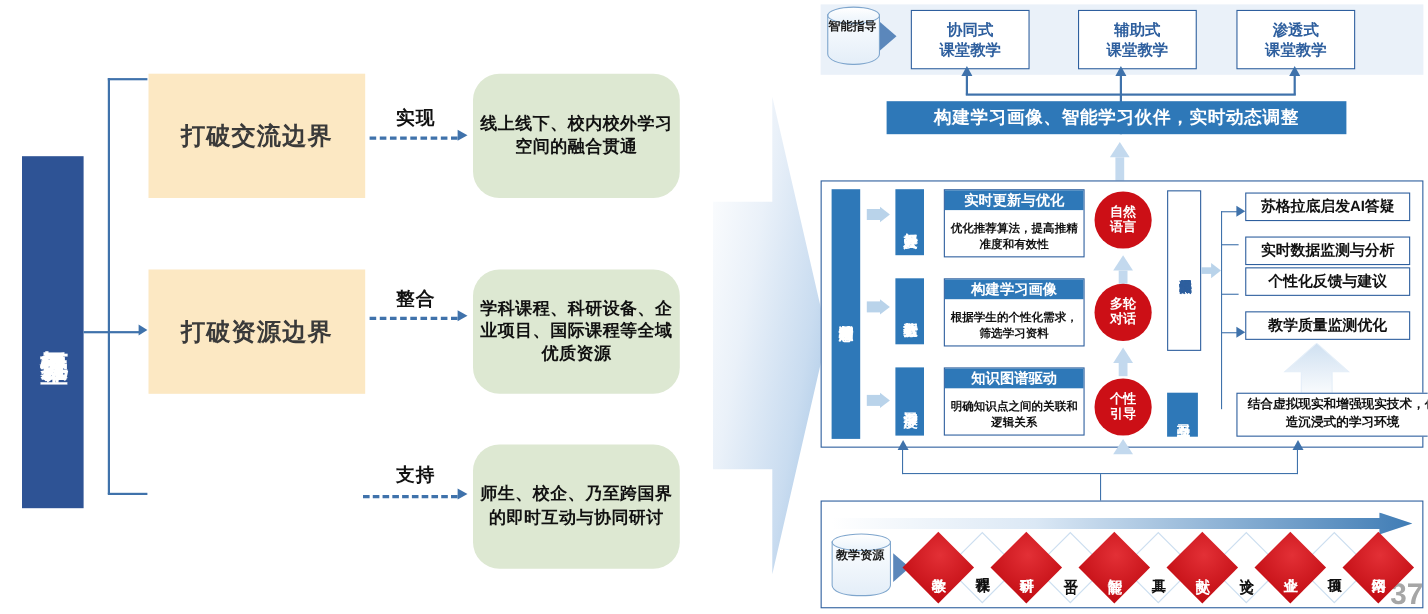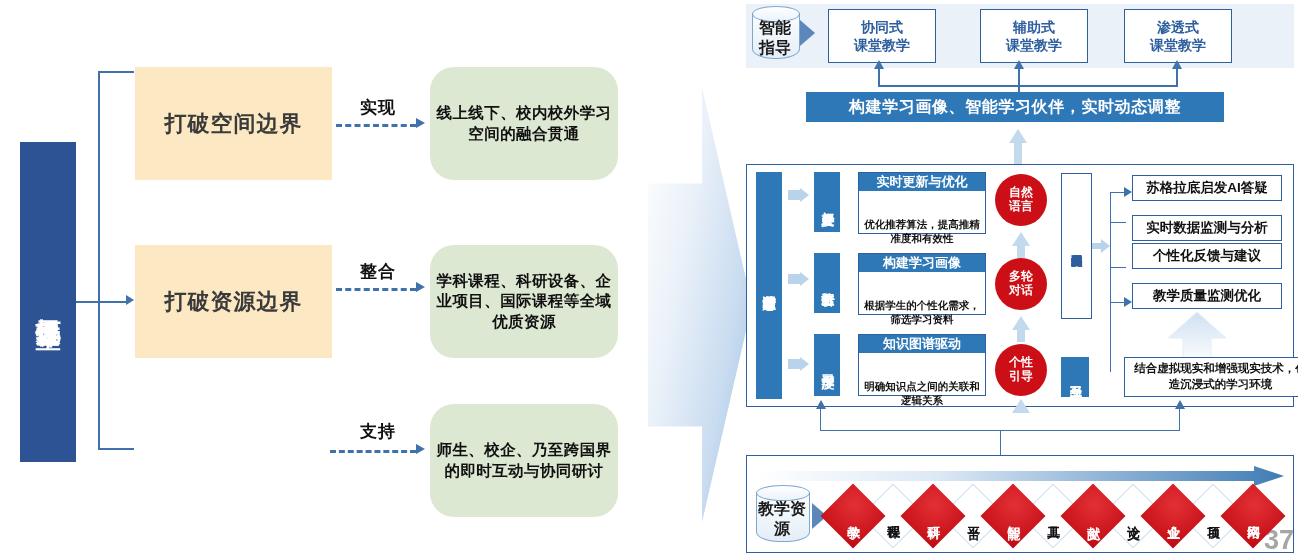--- a/index.html
+++ b/index.html
@@ -28,34 +28,34 @@
   .head-box{width:108px;height:54px;border:1.4px solid #2e5f9e;background:#fff;
     color:#2e5f9e;font-size:14px;font-weight:bold;line-height:1.3;}
   .banner{left:806px;top:92px;width:418px;height:30px;background:#2e78b8;color:#fff;
     font-size:16px;font-weight:bold;letter-spacing:.6px;}
   .cyl{position:absolute;width:46px;height:58px;}
   .cyl .body{position:absolute;left:0;top:7px;width:46px;height:44px;
     background:linear-gradient(180deg,#fbfdff,#e4eef8);border:1.2px solid #7fa6cd;border-radius:0 0 23px 23px/0 0 10px 10px;}
   .cyl .top{position:absolute;left:0;top:0;width:46px;height:14px;
     background:linear-gradient(180deg,#ffffff,#eaf3fb);border:1.2px solid #7fa6cd;border-radius:50%;}
   .cyl .lbl{position:absolute;left:0;top:12px;width:46px;text-align:center;
-    font-size:16px;font-weight:bold;color:#1a1a1a;line-height:1.25;}
+    font-size:11px;font-weight:bold;color:#1a1a1a;line-height:1.25;}
   .tri-r{width:0;height:0;border-top:13px solid transparent;border-bottom:13px solid transparent;
     border-left:15px solid #5b87bb;}
 
   .mid-panel{left:746px;top:164px;width:548px;height:243px;border:1.3px solid #2e5f9e;background:#fff;}
   .vlabel{background:#2e78b8;color:#fff;font-size:13px;font-weight:bold;line-height:1.18;
     writing-mode:vertical-rl;text-orientation:upright;letter-spacing:0px;}
   .vtag{background:#2e78b8;color:#fff;font-size:13px;font-weight:bold;line-height:1.15;
     writing-mode:vertical-rl;text-orientation:upright;}
   .vtxt-box{border:1.2px solid #2e5f9e;background:#fff;color:#2e5f9e;font-size:11px;
     font-weight:bold;line-height:1.15;writing-mode:vertical-rl;text-orientation:upright;}
   .card{border:1.1px solid #2e5f9e;background:#fff;}
   .card .hd{background:#2e78b8;color:#fff;font-size:13px;font-weight:bold;height:18px;}
-  .card .bd{color:#111;font-size:10.5px;font-weight:bold;line-height:1.35;padding:19px 4px;}
+  .card .bd{color:#111;font-size:10.5px;font-weight:bold;line-height:1.35;padding:3px 4px;}
   .circ{border-radius:50%;background:#cc0f16;color:#fff;font-size:12px;font-weight:bold;
     line-height:1.15;}
   .wbox{border:1.3px solid #2e5f9e;background:#fff;color:#111;font-size:13.5px;font-weight:bold;}
   .fat-up{width:0;height:0;border-left:9px solid transparent;border-right:9px solid transparent;
     border-bottom:14px solid #c3d9ee;}
   .fat-stem{background:#c3d9ee;}
   .blue-arrow{width:0;height:0;border-top:7px solid transparent;border-bottom:7px solid transparent;
     border-left:9px solid #b9d3ea;}
   .bstem{background:#b9d3ea;}
   .line{background:#3f72ab;}
@@ -71,21 +71,21 @@
 <div id="stage">
 
   <div class="abs ctr title-box">打造无界课堂</div>
 
   <div class="abs line" style="left:98px;top:71px;width:1.6px;height:378px;"></div>
   <div class="abs line" style="left:98px;top:71px;width:36px;height:1.6px;"></div>
   <div class="abs line" style="left:98px;top:448px;width:36px;height:1.6px;"></div>
   <div class="abs line" style="left:76px;top:301px;width:52px;height:1.6px;"></div>
   <div class="abs" style="left:126px;top:295px;width:0;height:0;border-top:5px solid transparent;border-bottom:5px solid transparent;border-left:8px solid #3f72ab;"></div>
 
-  <div class="abs ctr orange-box" style="left:135px;top:67px;">打破空间边界</div>
+  <div class="abs ctr orange-box" style="left:135px;top:67px;">打破交流边界</div>
   <div class="abs ctr rel-label" style="left:348px;top:96px;width:60px;height:22px;">实现</div>
   <div class="abs" style="left:336px;top:124px;width:80px;height:0;border-top:3px dashed #3f72ab;"></div>
   <div class="abs" style="left:416px;top:118px;width:0;height:0;border-top:5px solid transparent;border-bottom:5px solid transparent;border-left:9px solid #3f72ab;"></div>
   <div class="abs ctr green-box" style="left:430px;top:67px;">线上线下、校内校外学习空间的融合贯通</div>
 
   <div class="abs ctr orange-box" style="left:135px;top:245px;">打破资源边界</div>
   <div class="abs ctr rel-label" style="left:348px;top:260px;width:60px;height:22px;">整合</div>
   <div class="abs" style="left:336px;top:288px;width:80px;height:0;border-top:3px dashed #3f72ab;"></div>
   <div class="abs" style="left:416px;top:282px;width:0;height:0;border-top:5px solid transparent;border-bottom:5px solid transparent;border-left:9px solid #3f72ab;"></div>
   <div class="abs ctr green-box" style="left:430px;top:245px;">学科课程、科研设备、企业项目、国际课程等全域优质资源</div>

